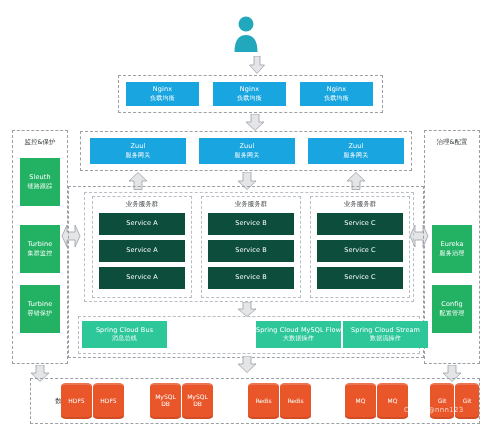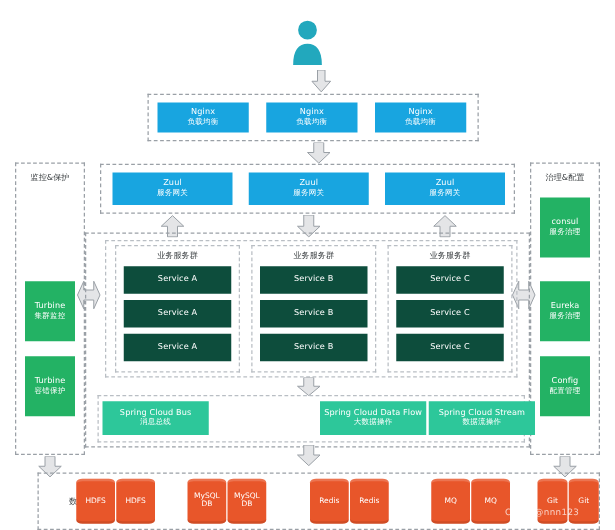--- a/index.html
+++ b/index.html
@@ -165,20 +165,24 @@
   </div>
   <div class="arrow" style="left:346px; top:172px; width:20px; height:18px;">
     <svg width="20" height="18" viewBox="0 0 20 18">
       <path d="M10 0.5 L19 9 L14 9 L14 17.5 L6 17.5 L6 9 L1 9 Z" fill="#e4e5e7" stroke="#9aa0a6" stroke-width="0.8"></path>
     </svg>
   </div>
 
   <div class="dframe" style="left:12px; top:130px; width:56px; height:234px;"></div>
   <div class="caption" style="left:12px; top:138px; width:56px;">监控&amp;保护</div>
 
+  <div class="node n-green" style="left:20px; top:158px; width:40px; height:48px;">
+    <span class="t1">Sleuth</span>
+    <span class="t2">链路跟踪</span>
+  </div>
   <div class="node n-green" style="left:20px; top:225px; width:40px; height:48px;">
     <span class="t1">Turbine</span>
     <span class="t2">集群监控</span>
   </div>
   <div class="node n-green" style="left:20px; top:285px; width:40px; height:48px;">
     <span class="t1">Turbine</span>
     <span class="t2">容错保护</span>
   </div>
 
   <div class="arrow" style="left:61px; top:223px; width:20px; height:26px;">
@@ -189,24 +193,20 @@
 
   <div class="arrow" style="left:30px; top:365px; width:20px; height:17px;">
     <svg width="20" height="17" viewBox="0 0 20 17">
       <path d="M6 0 L14 0 L14 8 L19 8 L10 16.5 L1 8 L6 8 Z" fill="#e4e5e7" stroke="#9aa0a6" stroke-width="0.8"></path>
     </svg>
   </div>
 
   <div class="dframe" style="left:424px; top:130px; width:56px; height:234px;"></div>
   <div class="caption" style="left:424px; top:138px; width:56px;">治理&amp;配置</div>
 
-  <div class="node n-green" style="left:432px; top:158px; width:40px; height:48px;">
-    <span class="t1">consul</span>
-    <span class="t2">服务治理</span>
-  </div>
   <div class="node n-green" style="left:432px; top:225px; width:40px; height:48px;">
     <span class="t1">Eureka</span>
     <span class="t2">服务治理</span>
   </div>
   <div class="node n-green" style="left:432px; top:285px; width:40px; height:48px;">
     <span class="t1">Config</span>
     <span class="t2">配置管理</span>
   </div>
 
   <div class="arrow" style="left:409px; top:223px; width:20px; height:26px;">
@@ -267,21 +267,21 @@
     </svg>
   </div>
 
   <div class="dframe-light" style="left:78px; top:316px; width:342px; height:38px;"></div>
 
   <div class="node n-teal" style="left:82px; top:321px; width:85px; height:27px;">
     <span class="t1">Spring Cloud Bus</span>
     <span class="t2">消息总线</span>
   </div>
   <div class="node n-teal" style="left:256px; top:321px; width:85px; height:27px;">
-    <span class="t1">Spring Cloud Data Flow</span>
+    <span class="t1">Spring Cloud MySQL Flow</span>
     <span class="t2">大数据操作</span>
   </div>
   <div class="node n-teal" style="left:343px; top:321px; width:85px; height:27px;">
     <span class="t1">Spring Cloud Stream</span>
     <span class="t2">数据流操作</span>
   </div>
 
   <div class="arrow" style="left:237px; top:356px; width:20px; height:17px;">
     <svg width="20" height="17" viewBox="0 0 20 17">
       <path d="M6 0 L14 0 L14 8 L19 8 L10 16.5 L1 8 L6 8 Z" fill="#e4e5e7" stroke="#9aa0a6" stroke-width="0.8"></path>

